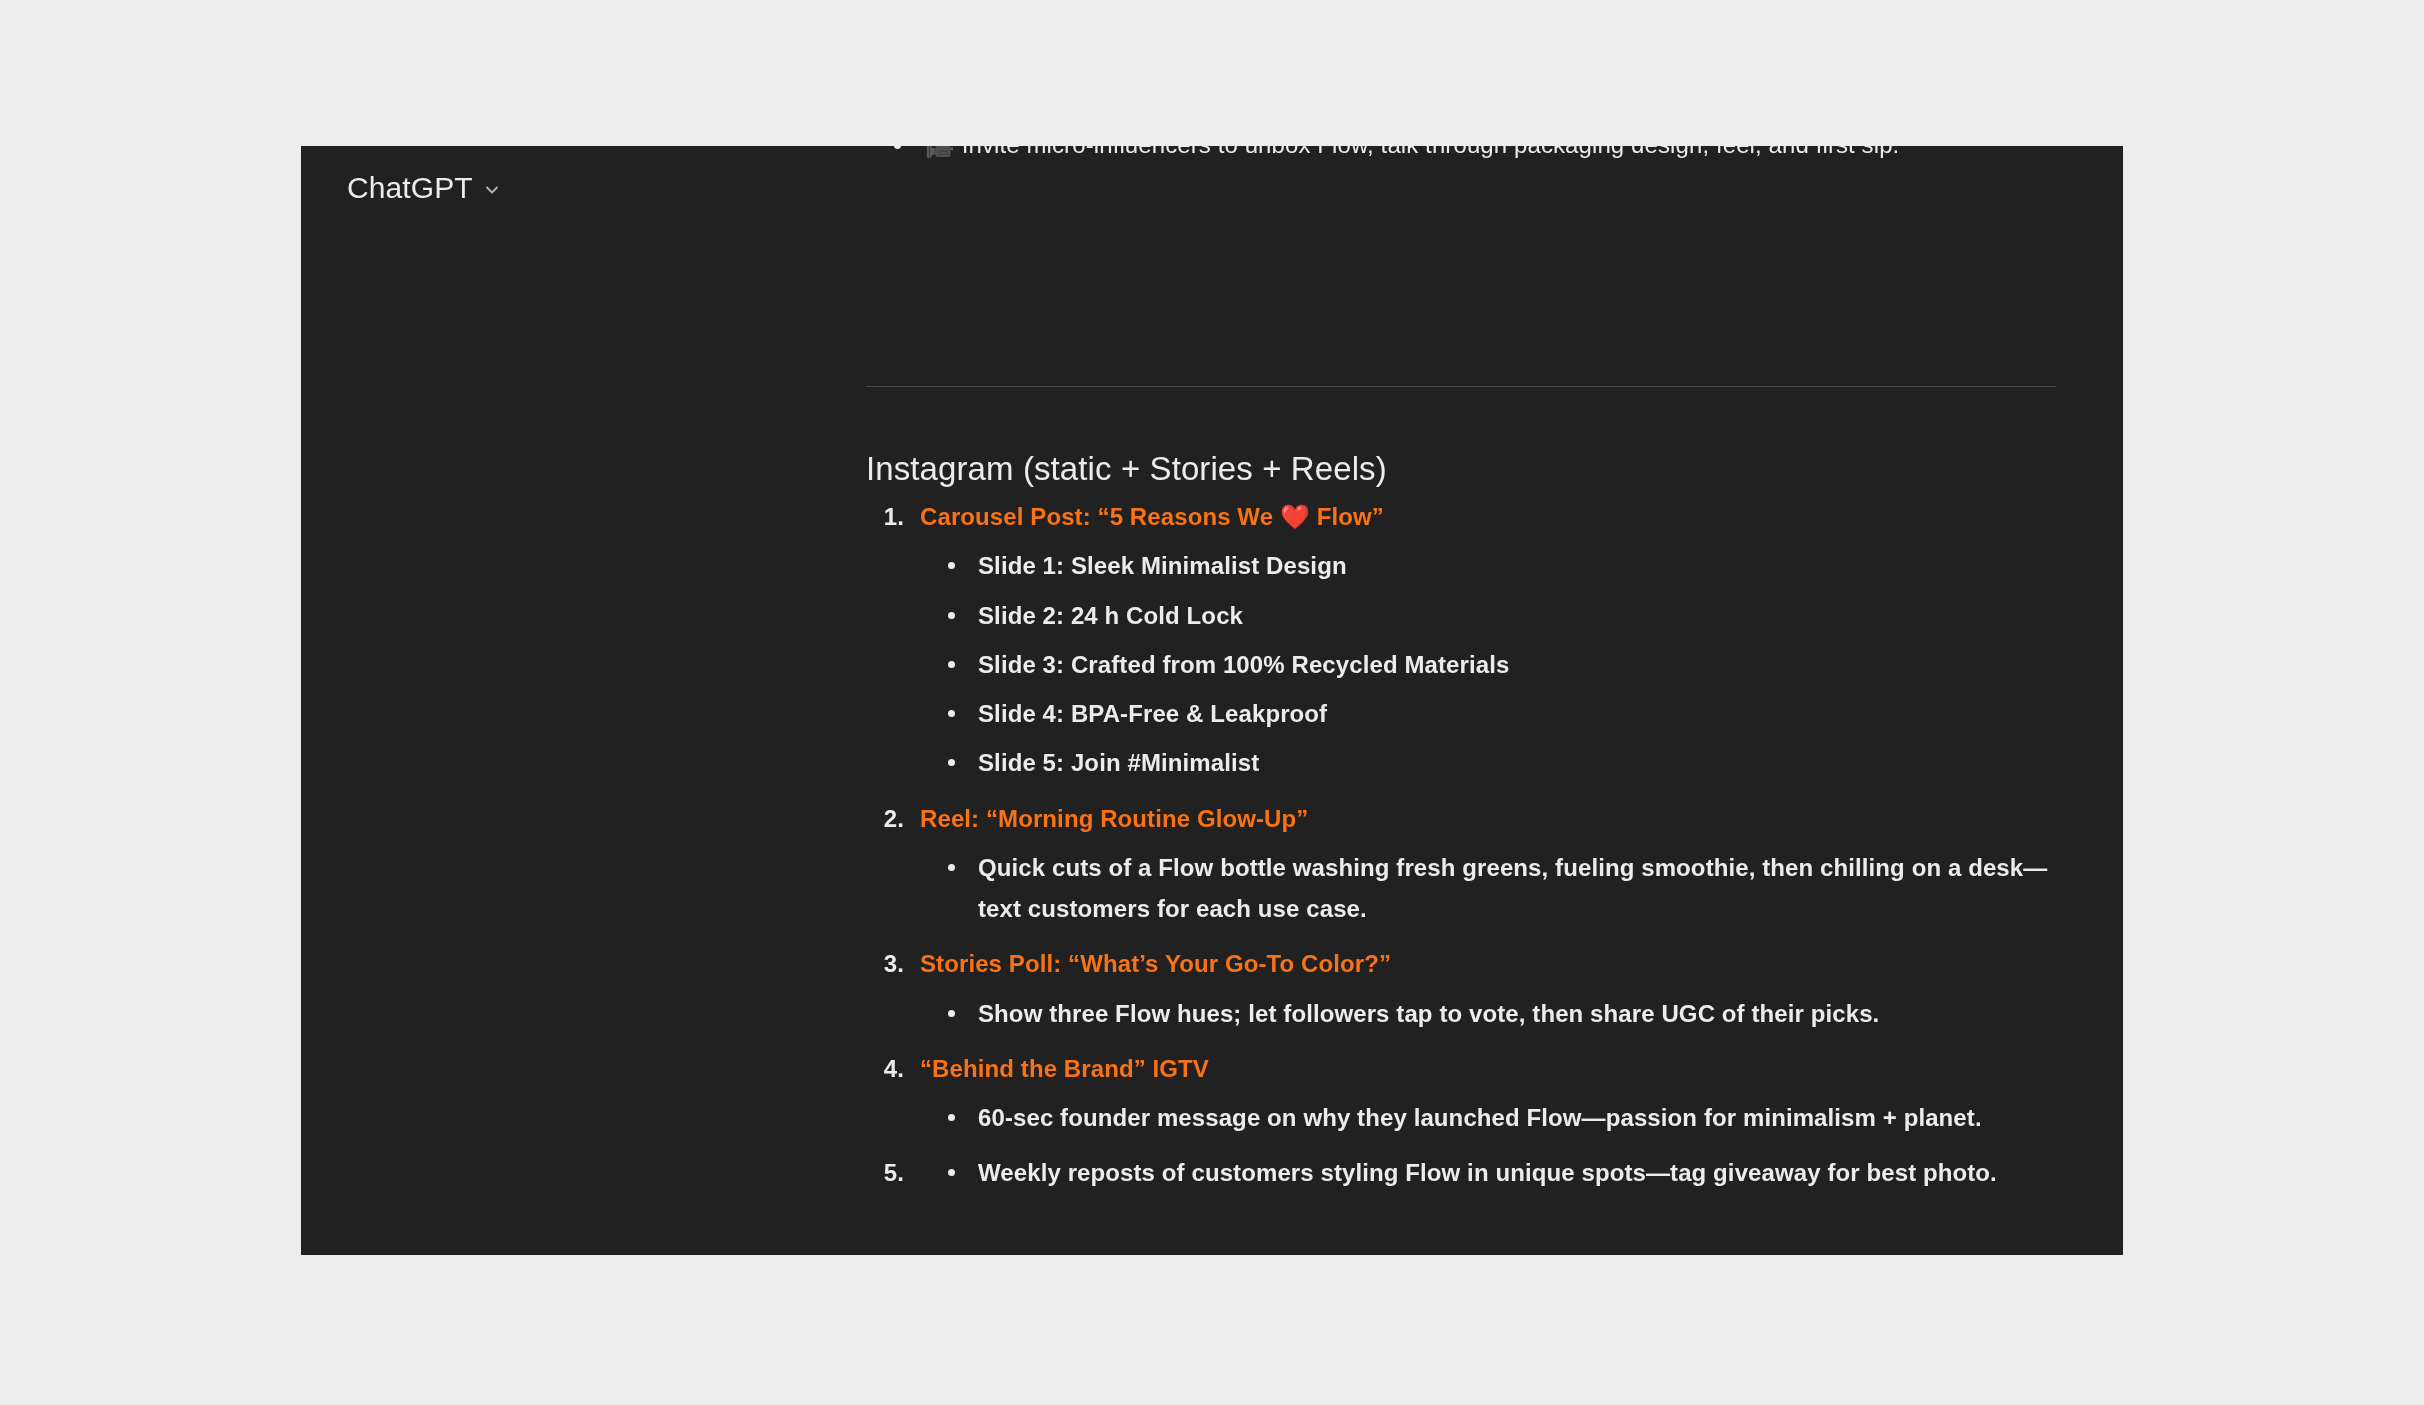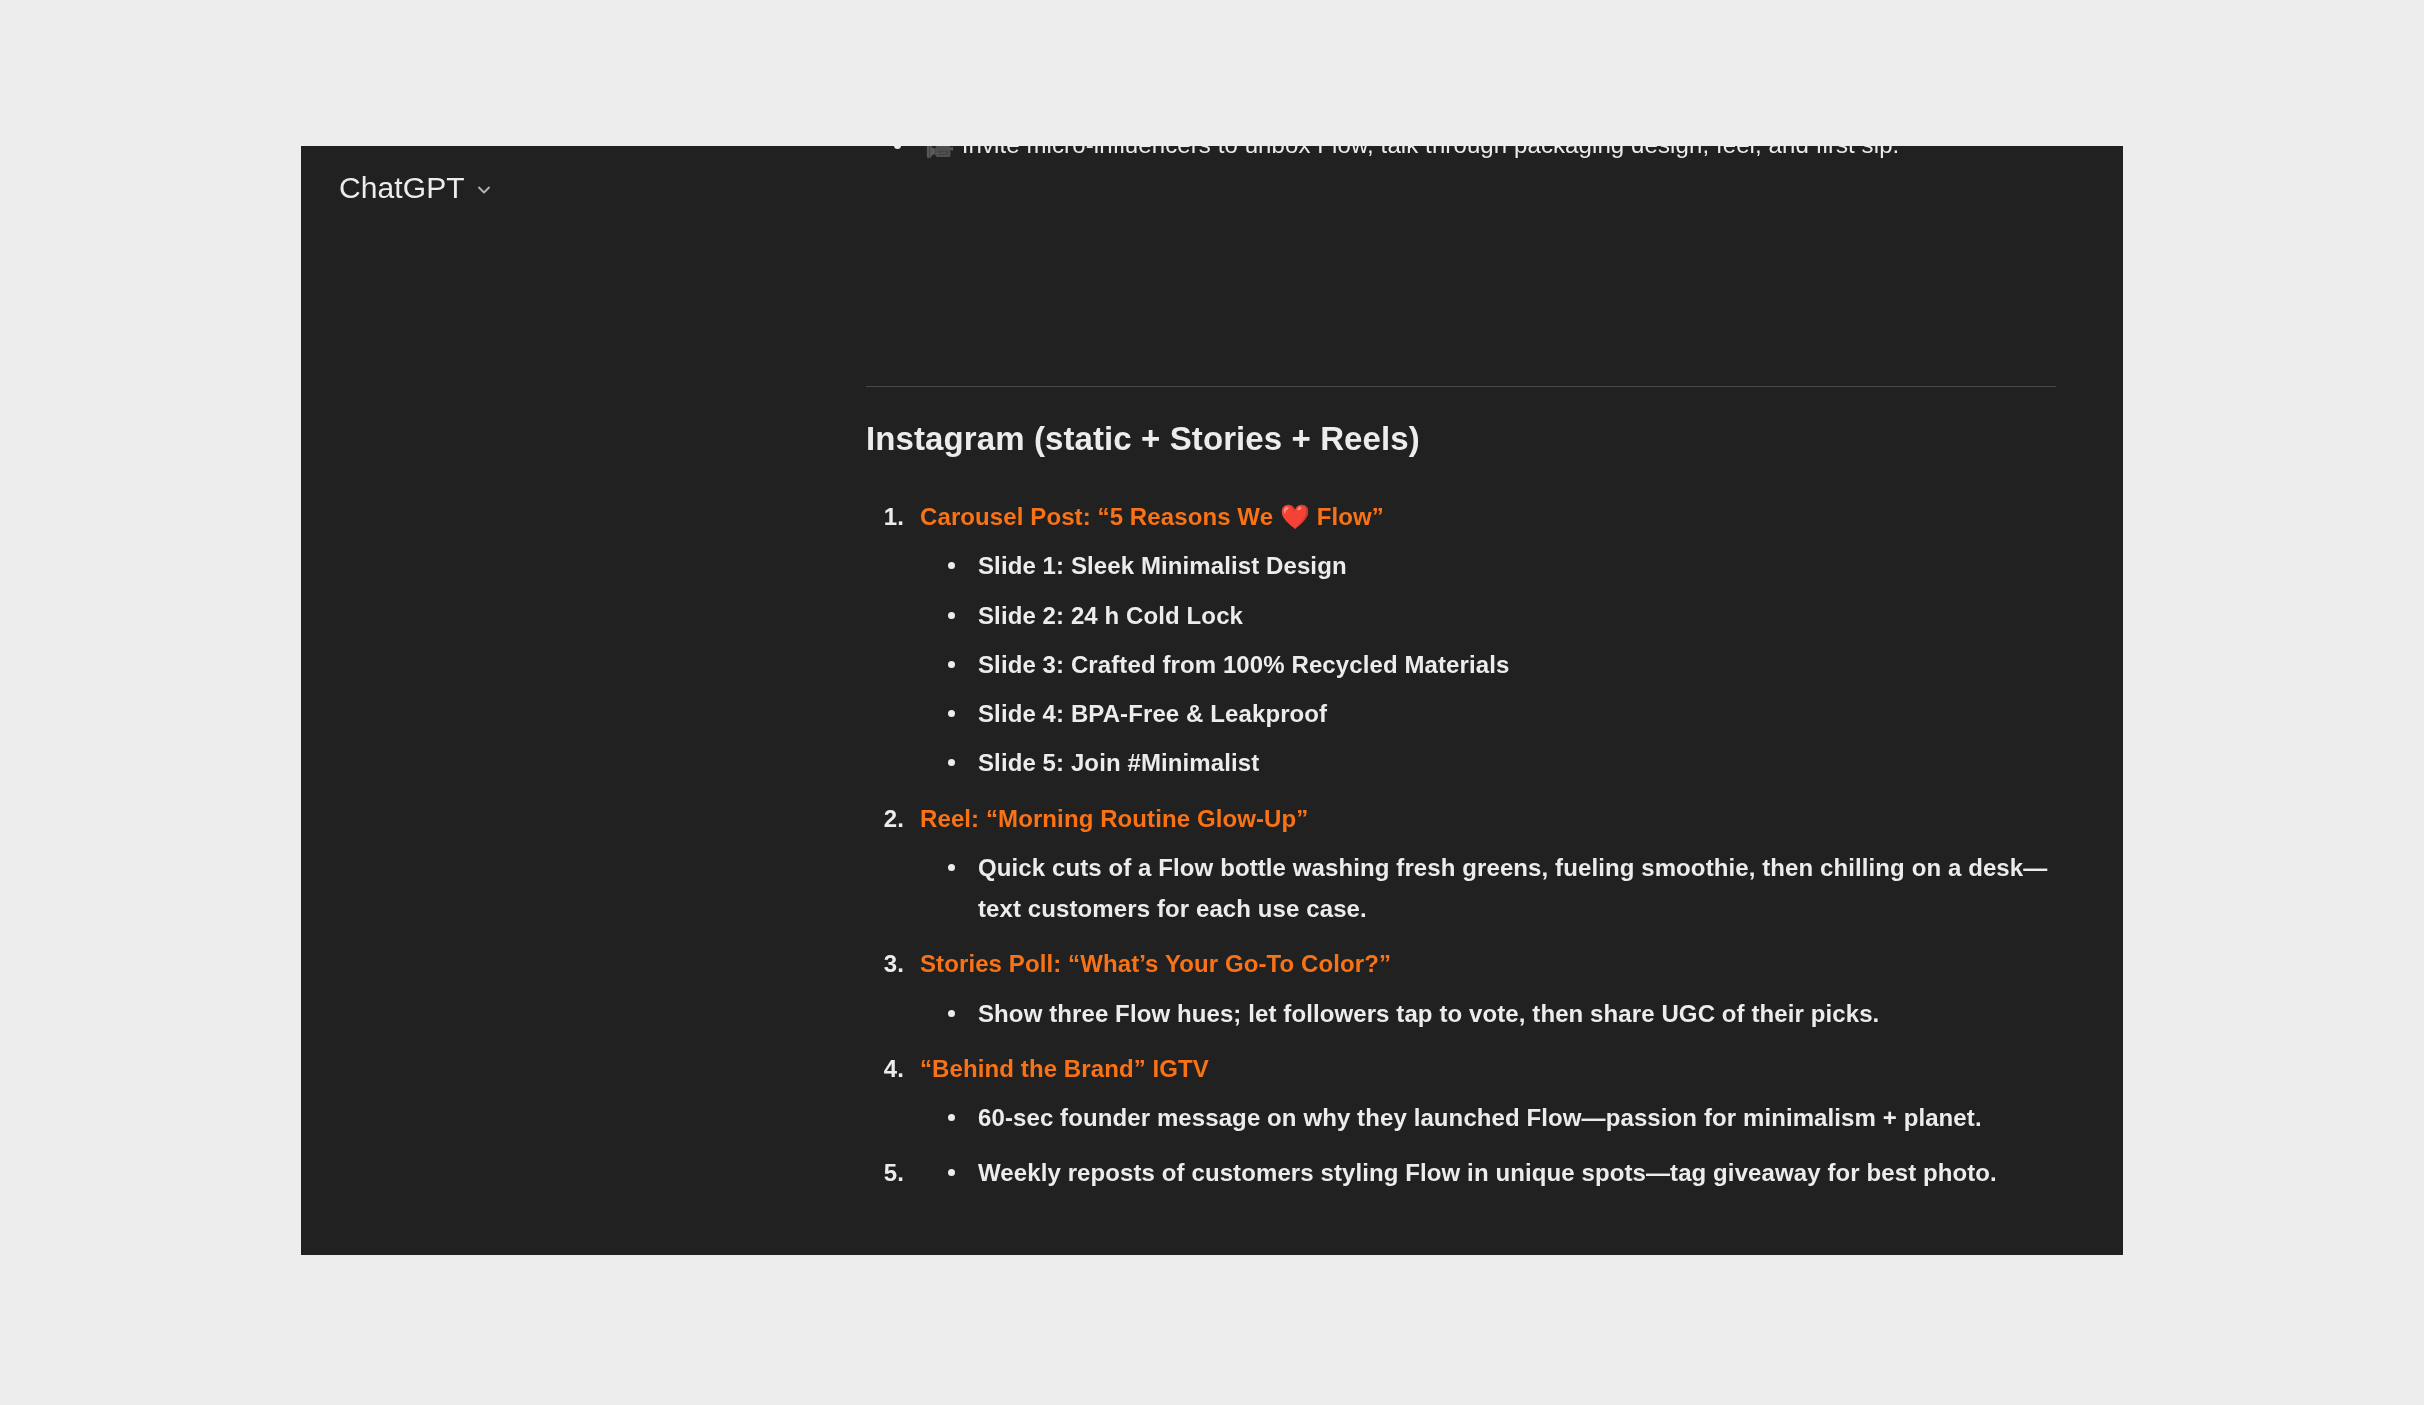--- a/index.html
+++ b/index.html
@@ -29,21 +29,21 @@
 
   
   .top-bar {
     position: absolute;
     left: 0;
     top: 0;
     width: 100%;
     height: 84px;
     display: flex;
     align-items: center;
-    padding-left: 24px;
+    padding-left: 32px;
     z-index: 5;
     pointer-events: none;
   }
 
   .model-switcher {
     display: inline-flex;
     align-items: center;
     gap: 9px;
     padding: 8px 14px;
     border-radius: 10px;
@@ -115,25 +115,25 @@
   .divider-top {
     position: absolute;
     left: 565px;
     top: 240px;
     width: 1190px;
   }
 
   .section-heading {
     position: absolute;
     left: 565px;
-    top: 272px;
+    top: 302px;
     width: 1190px;
     color: #ececec;
     font-size: 33px;
-    font-weight: 700;
+    font-weight: 400;
     letter-spacing: 0.1px;
     line-height: 1.3;
   }
 
   
   .outline {
     position: absolute;
     left: 565px;
     top: 350px;
     width: 1190px;

